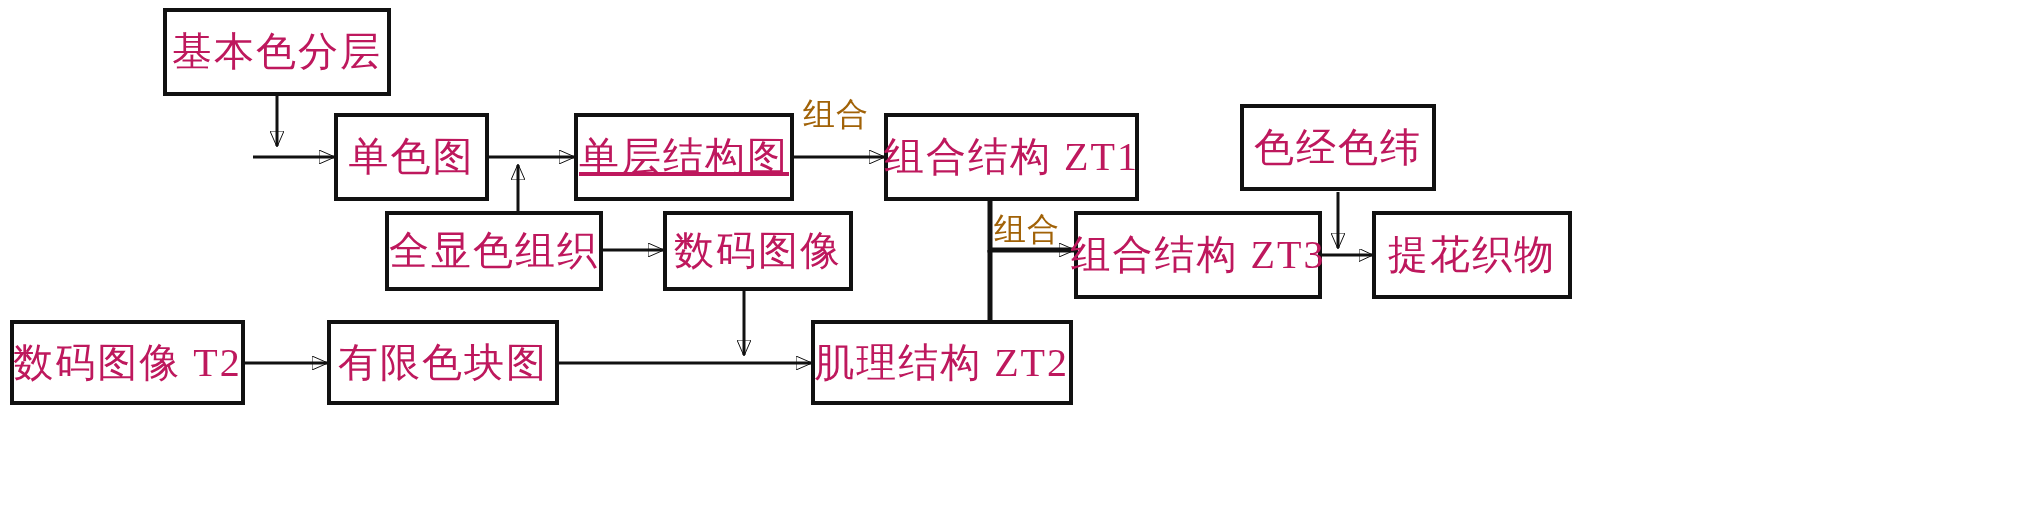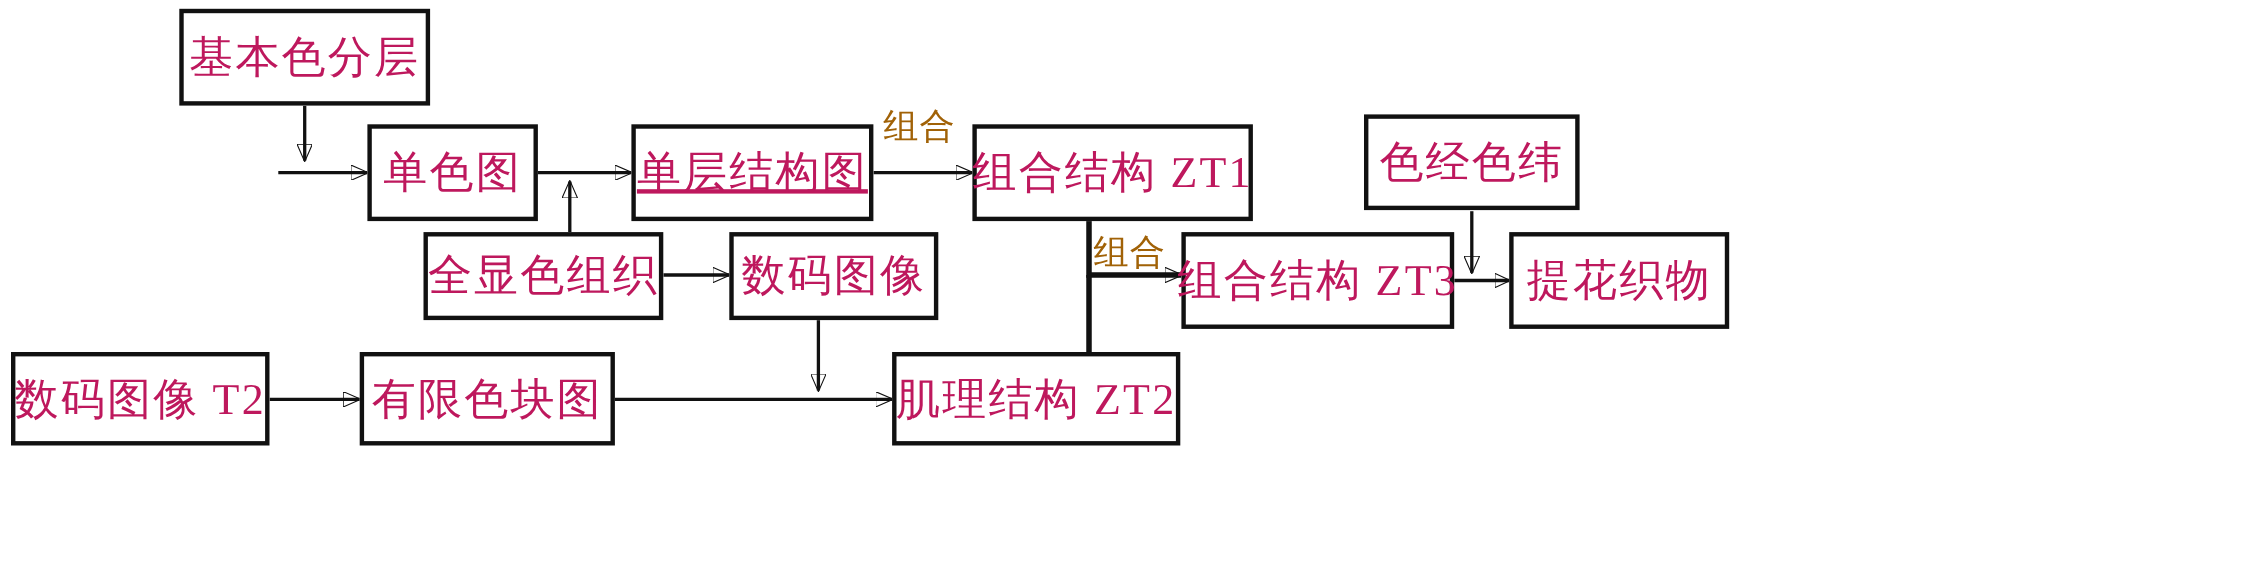--- a/index.html
+++ b/index.html
@@ -135,21 +135,21 @@
   </div>
 
   <div class="node" style="left:10px; top:320px; width:235px; height:85px;">
     <span class="label">数码图像 T2</span>
   </div>
 
   <div class="node" style="left:327px; top:320px; width:232px; height:85px;">
     <span class="label">有限色块图</span>
   </div>
 
-  <div class="node" style="left:811px; top:320px; width:262px; height:85px;">
+  <div class="node" style="left:811px; top:320px; width:262px; height:85px;justify-content:flex-end;">
     <span class="label">肌理结构 ZT2</span>
   </div>
 
   <div class="edge-label" style="left:803px; top:93px;">组合</div>
 
   <div class="edge-label" style="left:994px; top:208px;">组合</div>
 
 </div>
 
 </body></html>

